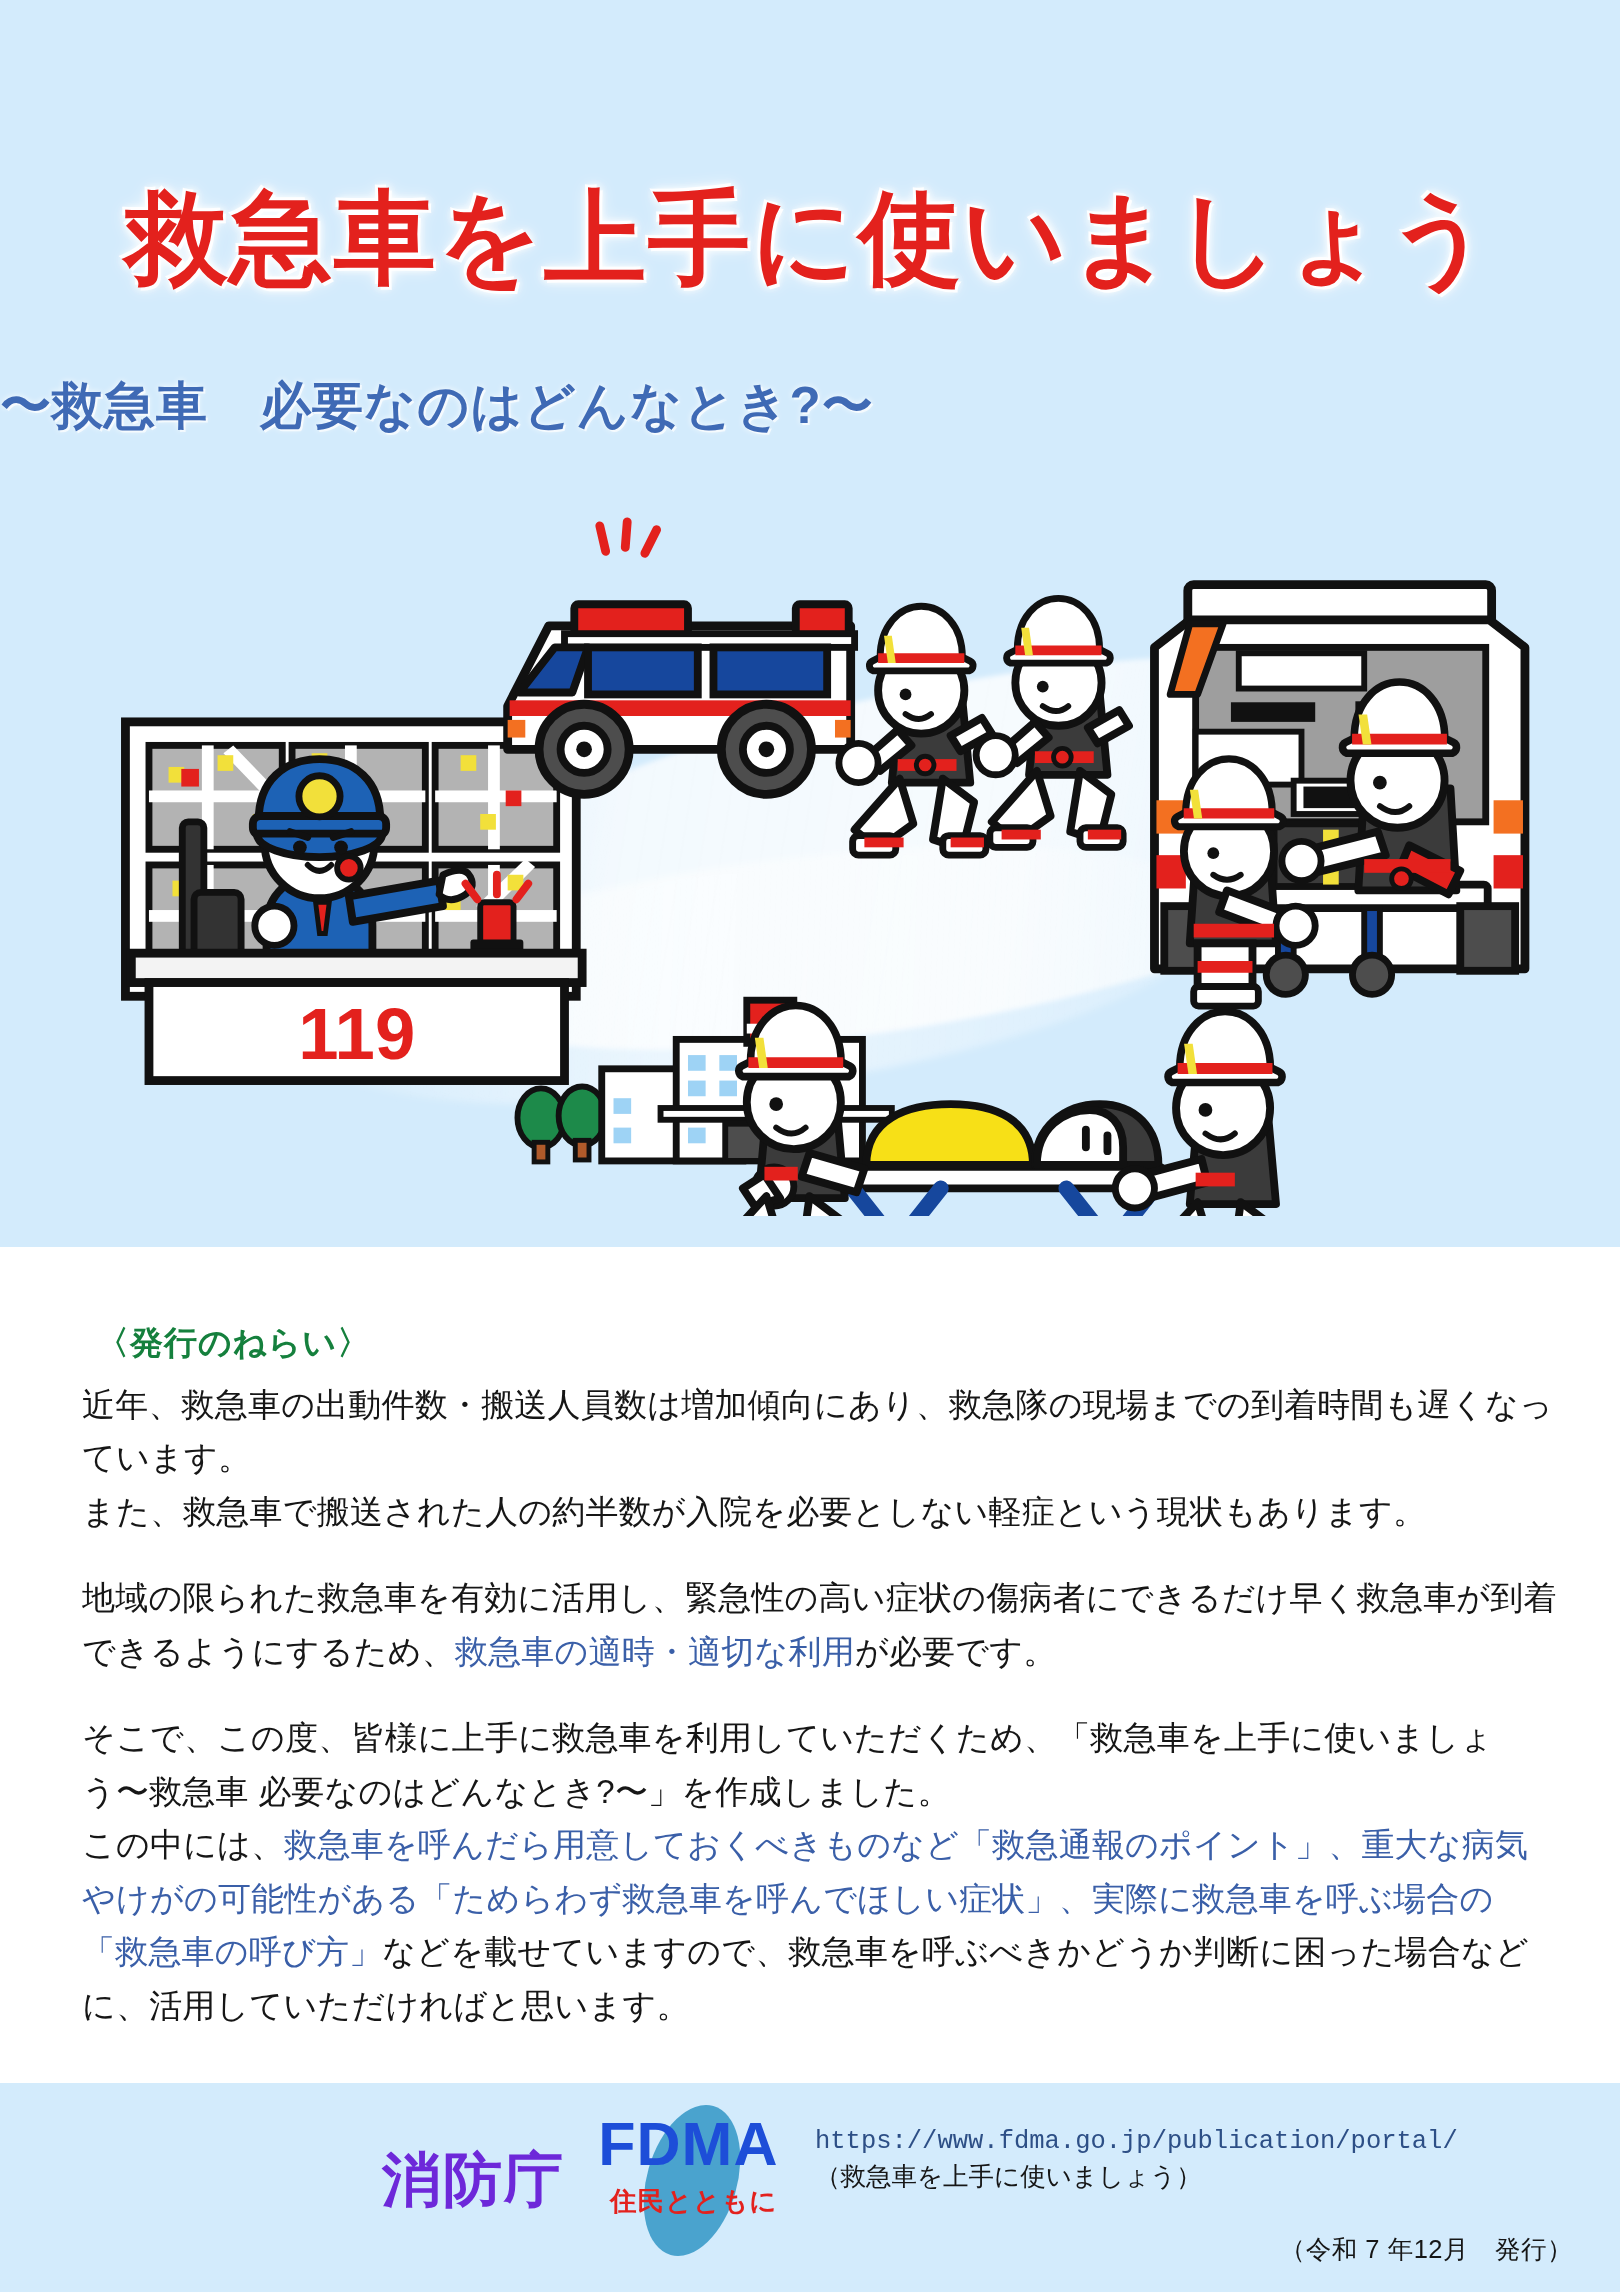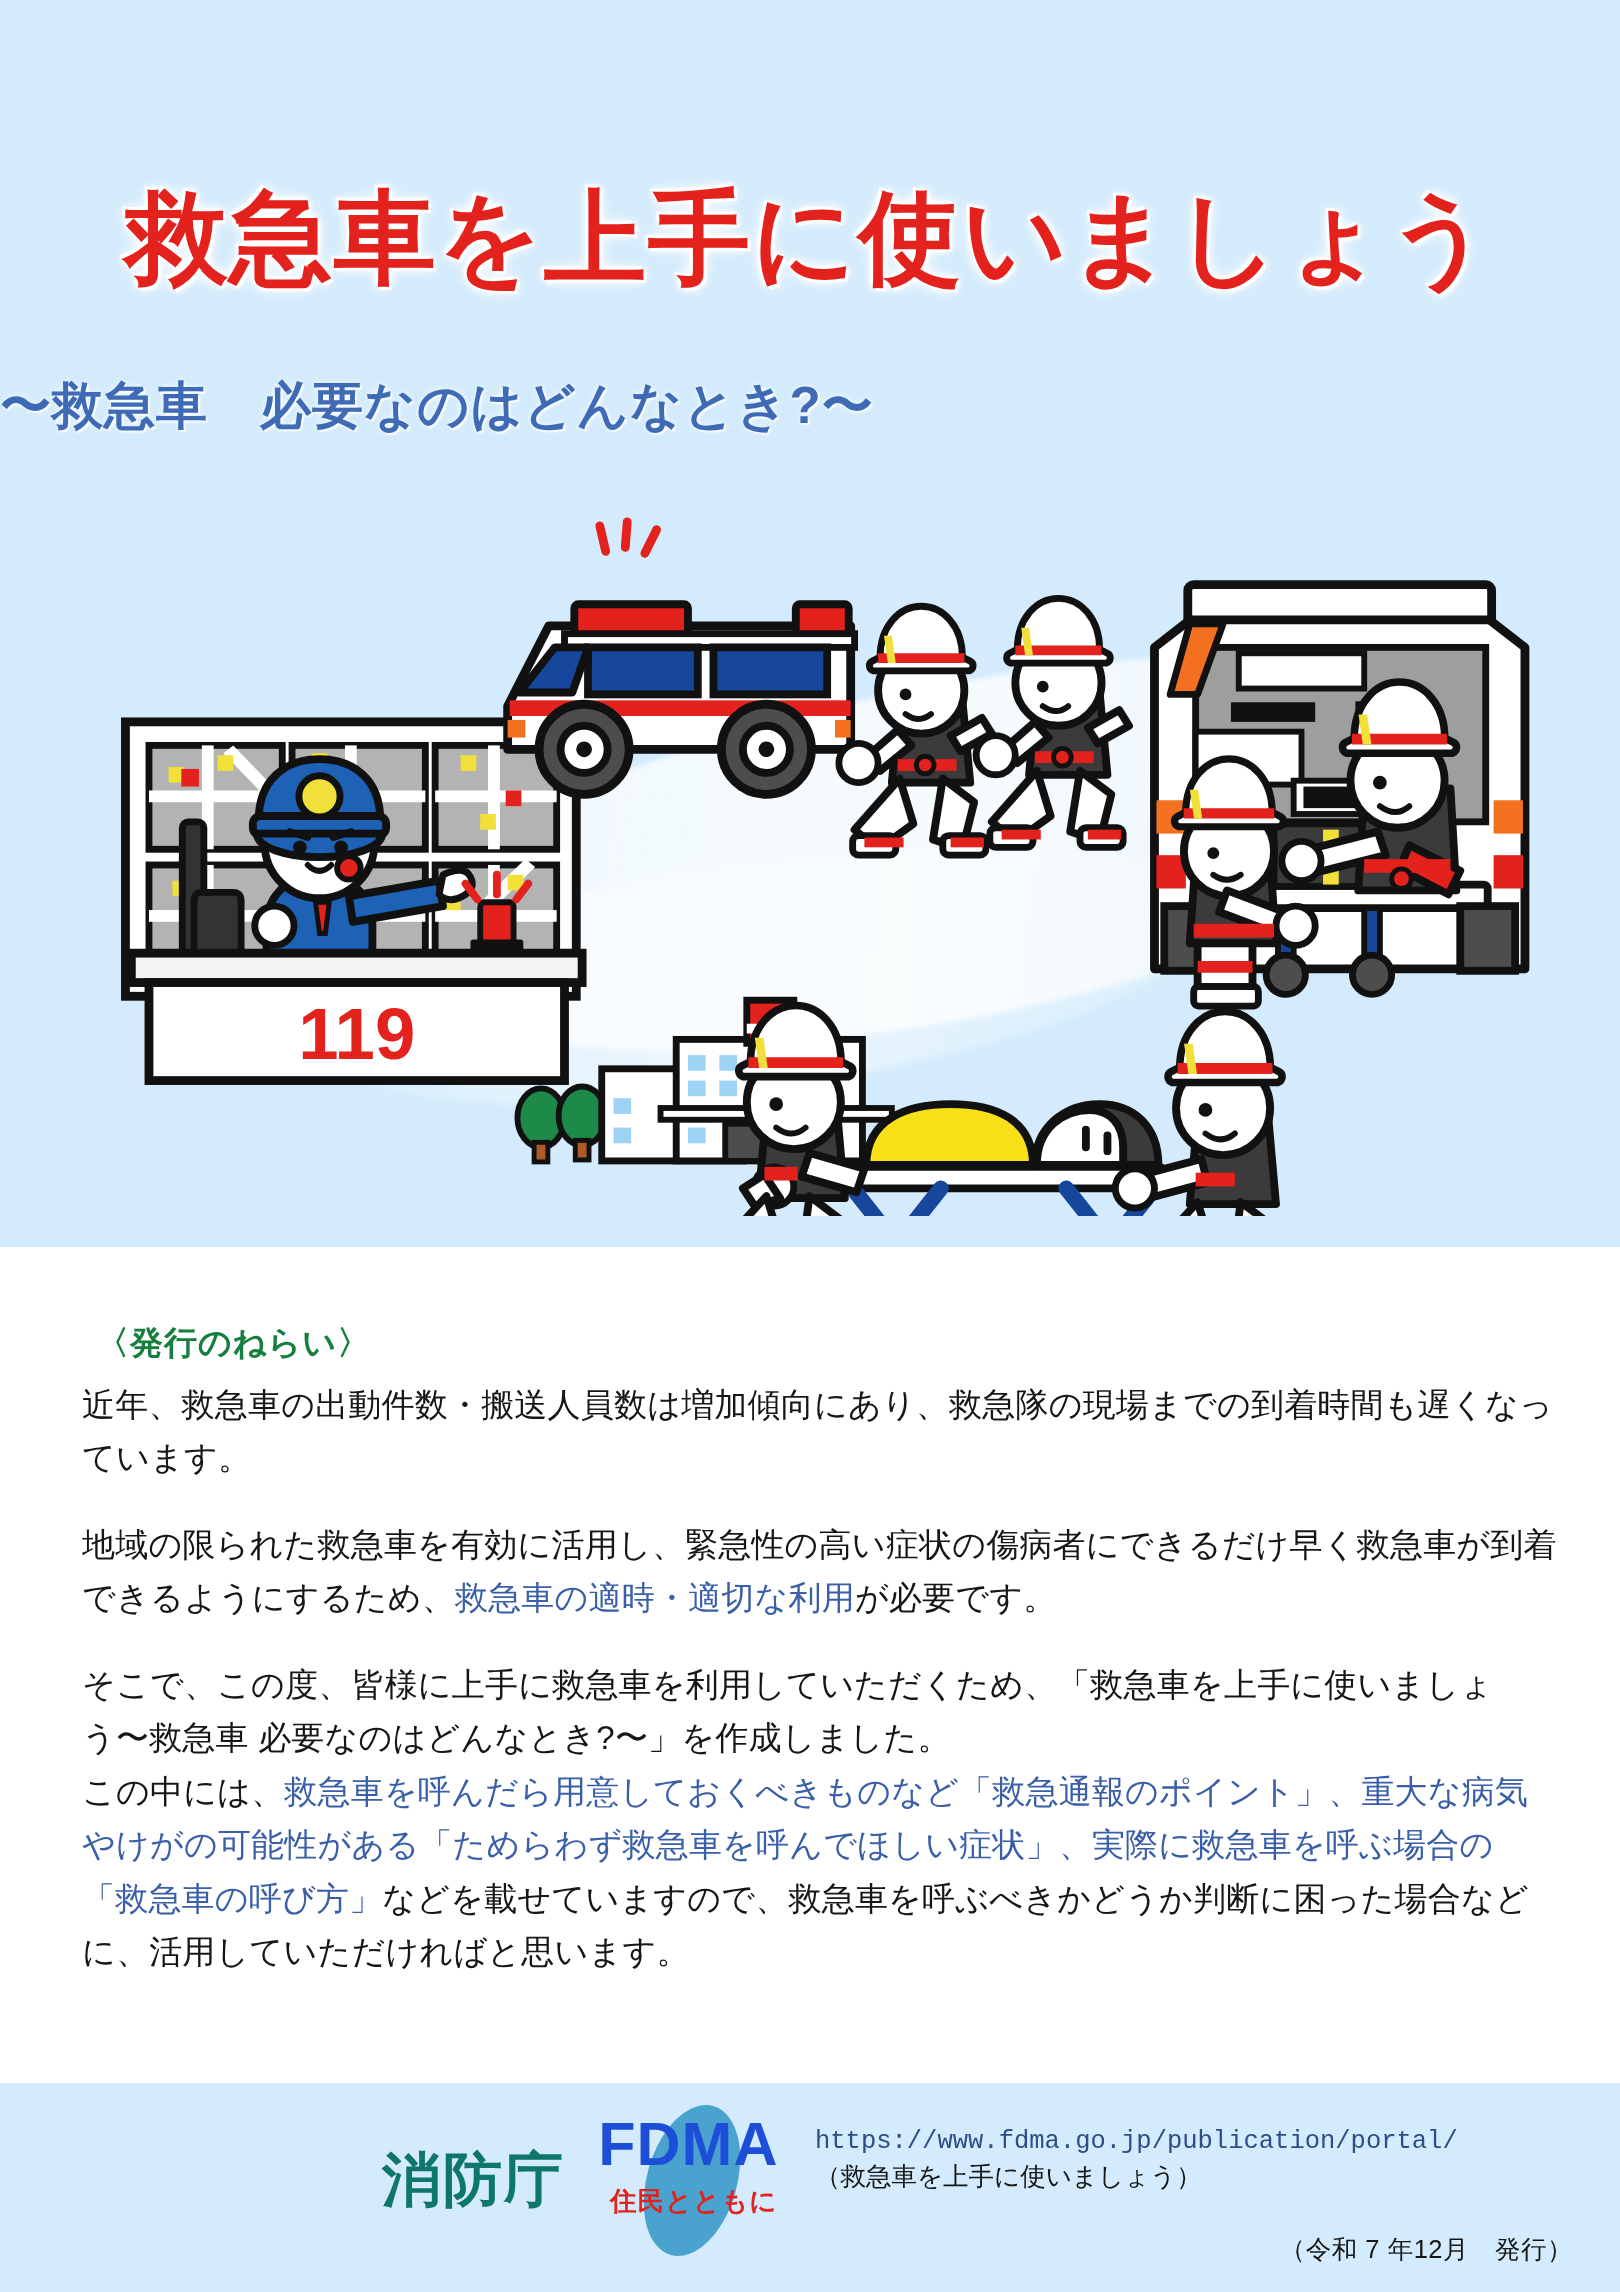--- a/index.html
+++ b/index.html
@@ -144,21 +144,21 @@
   .fdma-row {
     position: absolute;
     left: 382px;
     top: 27.4px;
     display: flex;
     align-items: flex-start;
   }
   .agency-name {
     font-size: 59px;
     font-weight: bold;
-    color: #0f766e;
+    color: #6d28d9;
     letter-spacing: 2px;
     line-height: 1;
     margin-top: 41px;
   }
   .fdma-logo {
     position: relative;
     width: 210px;
     height: 147px;
     margin-left: 27.4px;
   }
@@ -571,20 +571,23 @@
       </svg>
     </div>
   </div>
 
   <div class="body-area">
     <div class="aim-heading">〈発行のねらい〉</div>
     <div class="copy">
       <p>
         <span>近年、救急車の出動件数・搬送人員数は増加傾向にあり、救急隊の現場までの到着時間も遅くなっています。</span>
       </p>
+      <p>
+        <span>また、救急車で搬送された人の約半数が入院を必要としない軽症という現状もあります。</span>
+      </p>
       <p class="gap">
         <span>地域の限られた救急車を有効に活用し、緊急性の高い症状の傷病者にできるだけ早く救急車が到着できるようにするため、</span><span class="hl">救急車の適時・適切な利用</span><span>が必要です。</span>
       </p>
       <p class="gap">
         <span>そこで、この度、皆様に上手に救急車を利用していただくため、「救急車を上手に使いましょう〜救急車 必要なのはどんなとき?〜」を作成しました。</span>
       </p>
       <p>
         <span>この中には、</span><span class="hl">救急車を呼んだら用意しておくべきものなど「救急通報のポイント」、重大な病気やけがの可能性がある「ためらわず救急車を呼んでほしい症状」、実際に救急車を呼ぶ場合の「救急車の呼び方」</span><span>などを載せていますので、救急車を呼ぶべきかどうか判断に困った場合などに、活用していただければと思います。</span>
       </p>
     </div>

